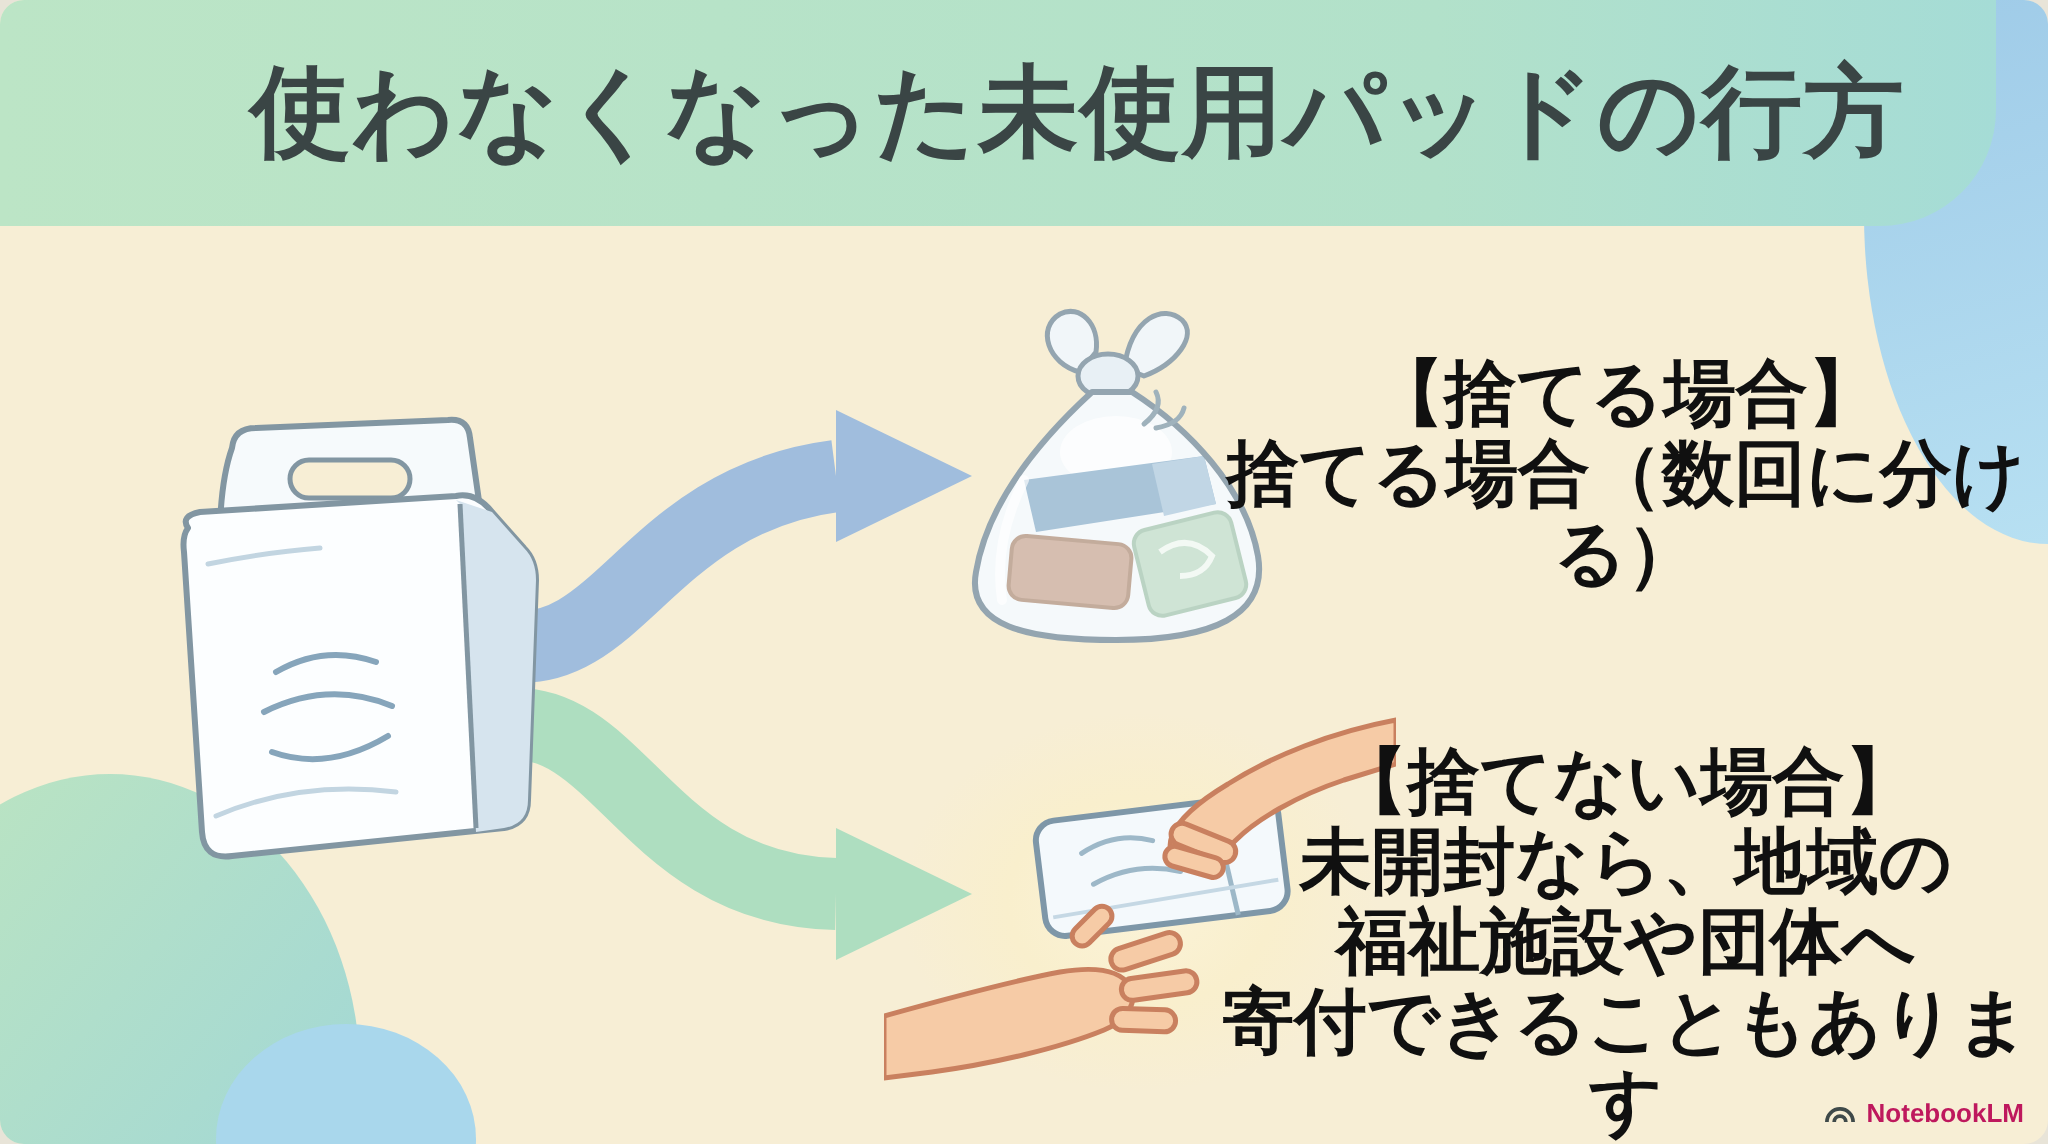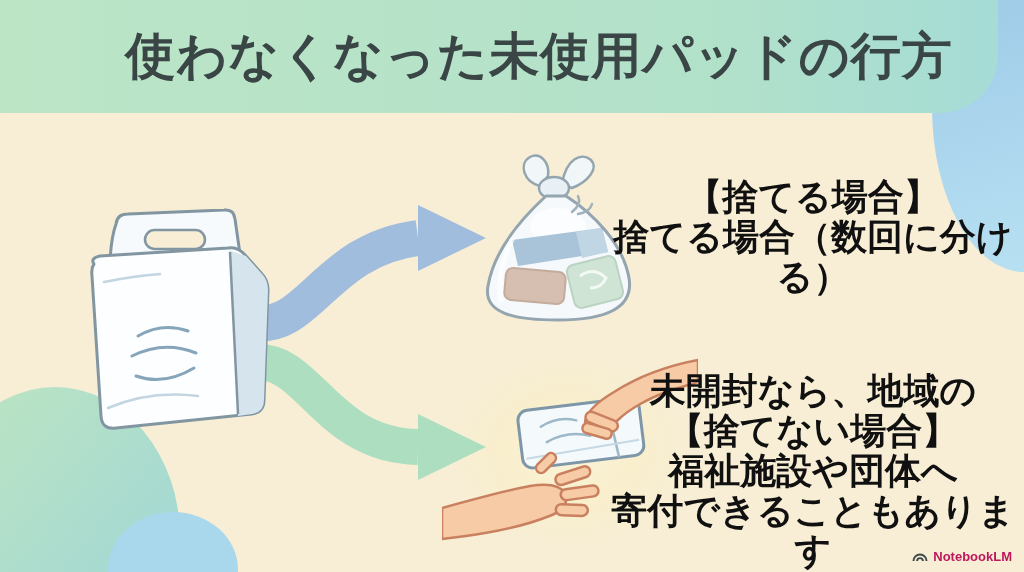--- a/index.html
+++ b/index.html
@@ -1,19 +1,20 @@
 <!DOCTYPE html>
 <html><head>
 <meta charset="utf-8">
 <style>
   html,body { margin:0; padding:0; background:#e8e4d8; }
   .canvas {
     position:relative; width:1024px; height:572px; overflow:hidden;
     background:#f7eed5;
     font-family:"Liberation Sans", sans-serif;
+    border-radius:12px;
   }
   
   .blob-top-right {
     position:absolute; top:0; right:0; width:92px; height:272px;
     background:linear-gradient(165deg,#9fcbe8 0%,#b7e0f2 100%);
     border-radius:0 0 0 95px / 0 0 0 170px;
   }
   .blob-bottom-left {
     position:absolute; left:-70px; bottom:-115px; width:250px; height:300px;
     border-radius:50%;
@@ -141,22 +142,22 @@
       <rect x="142" y="70" width="30" height="10" rx="5" transform="rotate(16 142 70)"></rect>
     </g>
   </svg>
 
   <div class="branch-text branch-dispose">
     <div>【捨てる場合】</div>
     <div>捨てる場合（数回に分ける）</div>
   </div>
 
   <div class="branch-text branch-donate">
+    <div>【捨てない場合】</div>
     <div>未開封なら、地域の</div>
-    <div>【捨てない場合】</div>
     <div>福祉施設や団体へ</div>
     <div>寄付できることもあります</div>
   </div>
 
   <div class="watermark">
     <svg width="16" height="10" viewBox="0 0 22 13">
       <path d="M2,12 A9,9 0 0 1 20,12" fill="none" stroke="#3e4949" stroke-width="2.6"></path>
       <path d="M7,12 A4,4 0 0 1 15,12" fill="none" stroke="#3e4949" stroke-width="2.6"></path>
     </svg>
     <span>NotebookLM</span>

